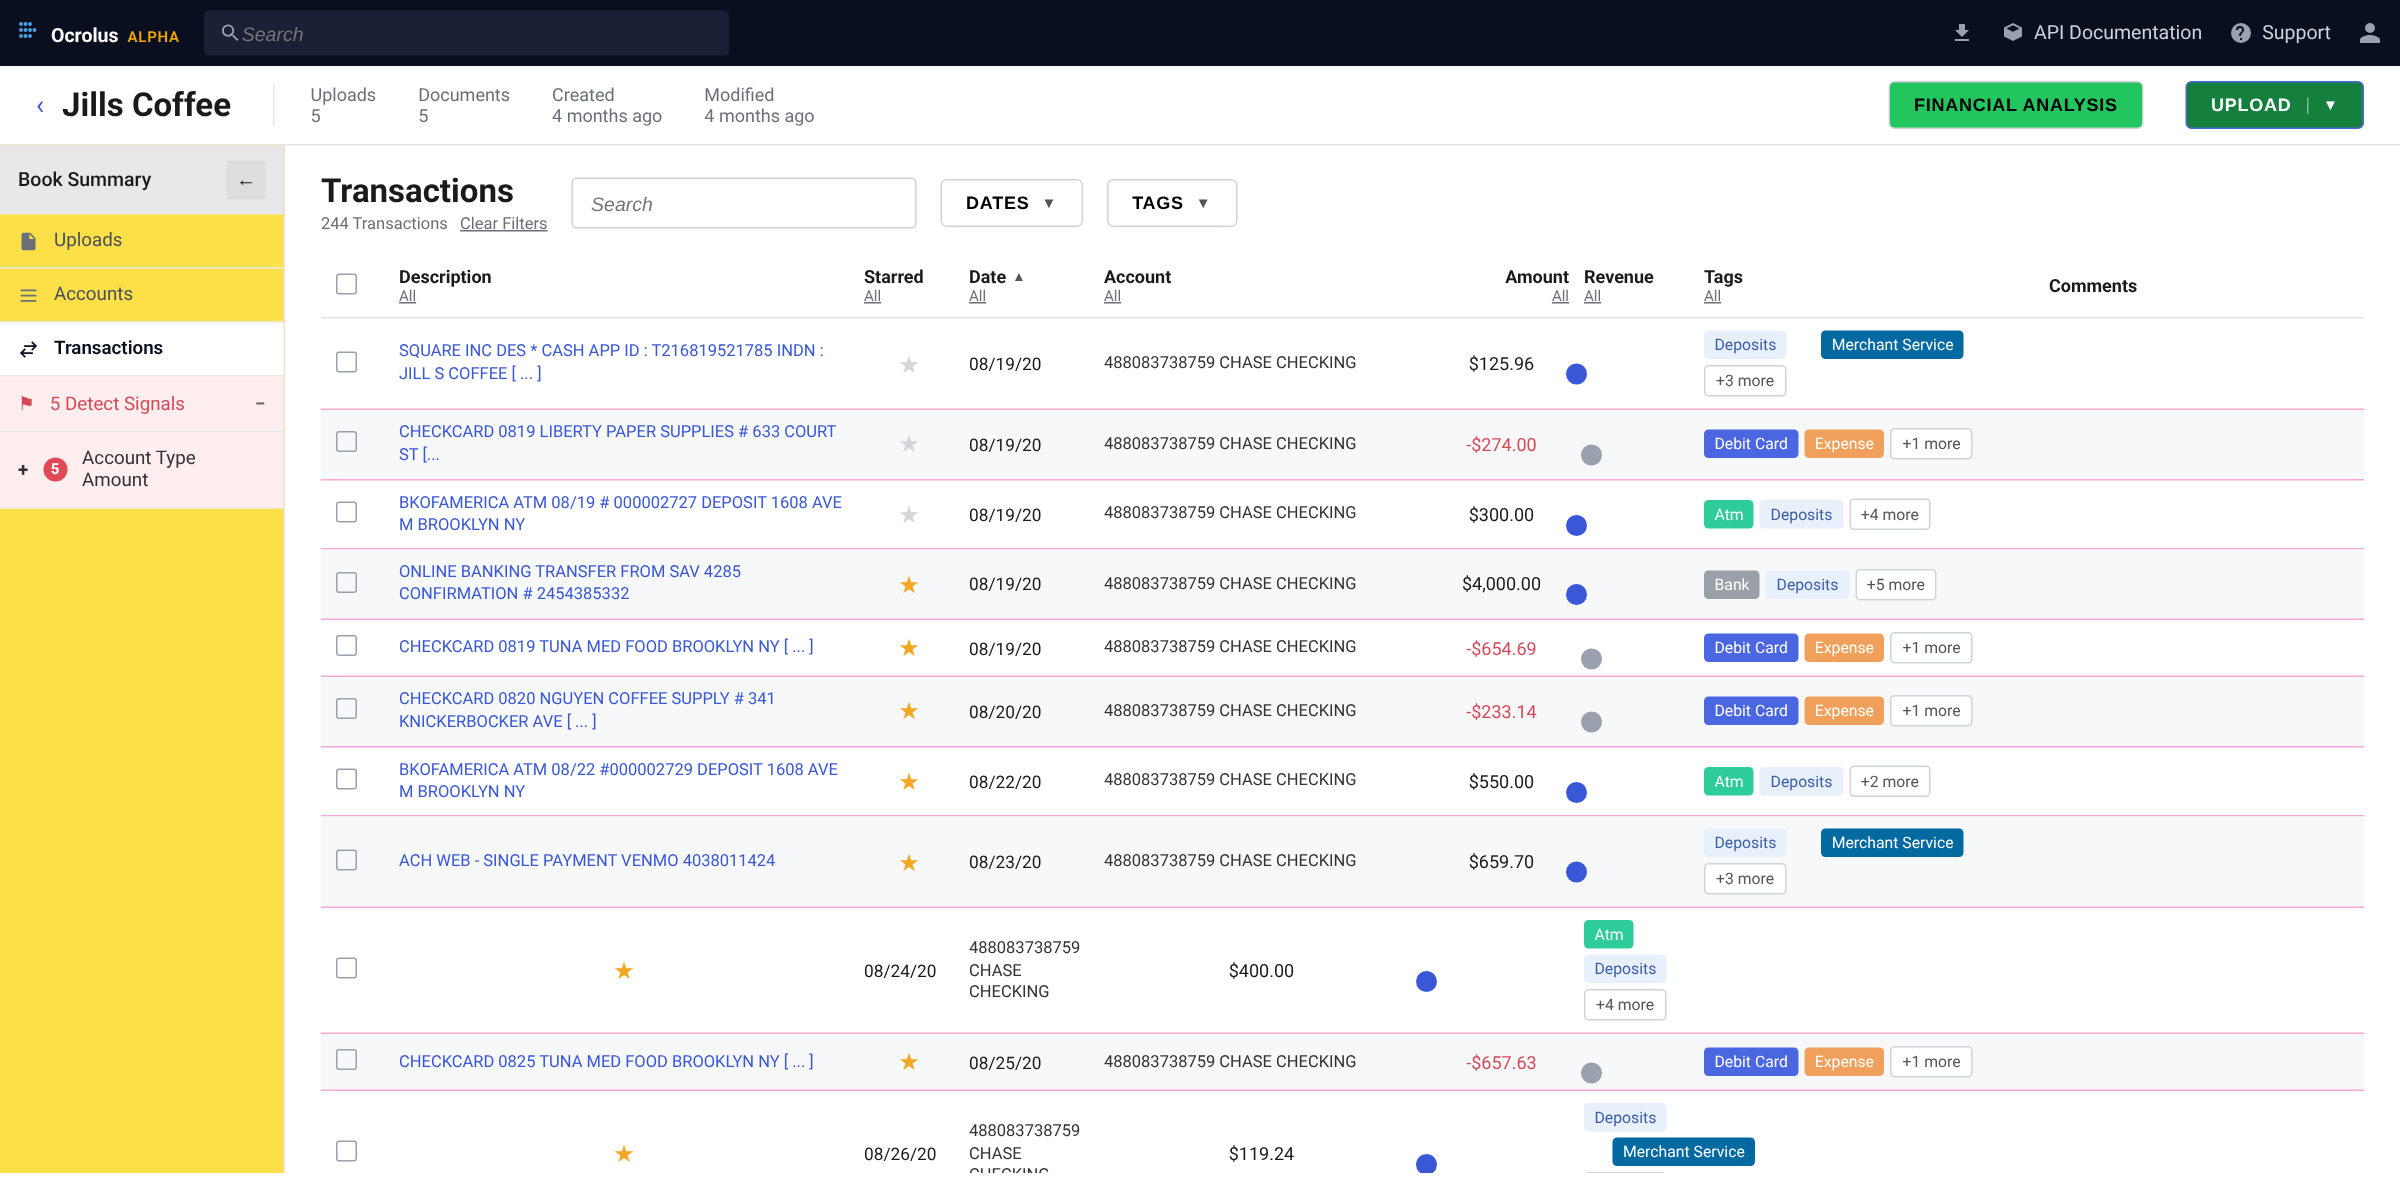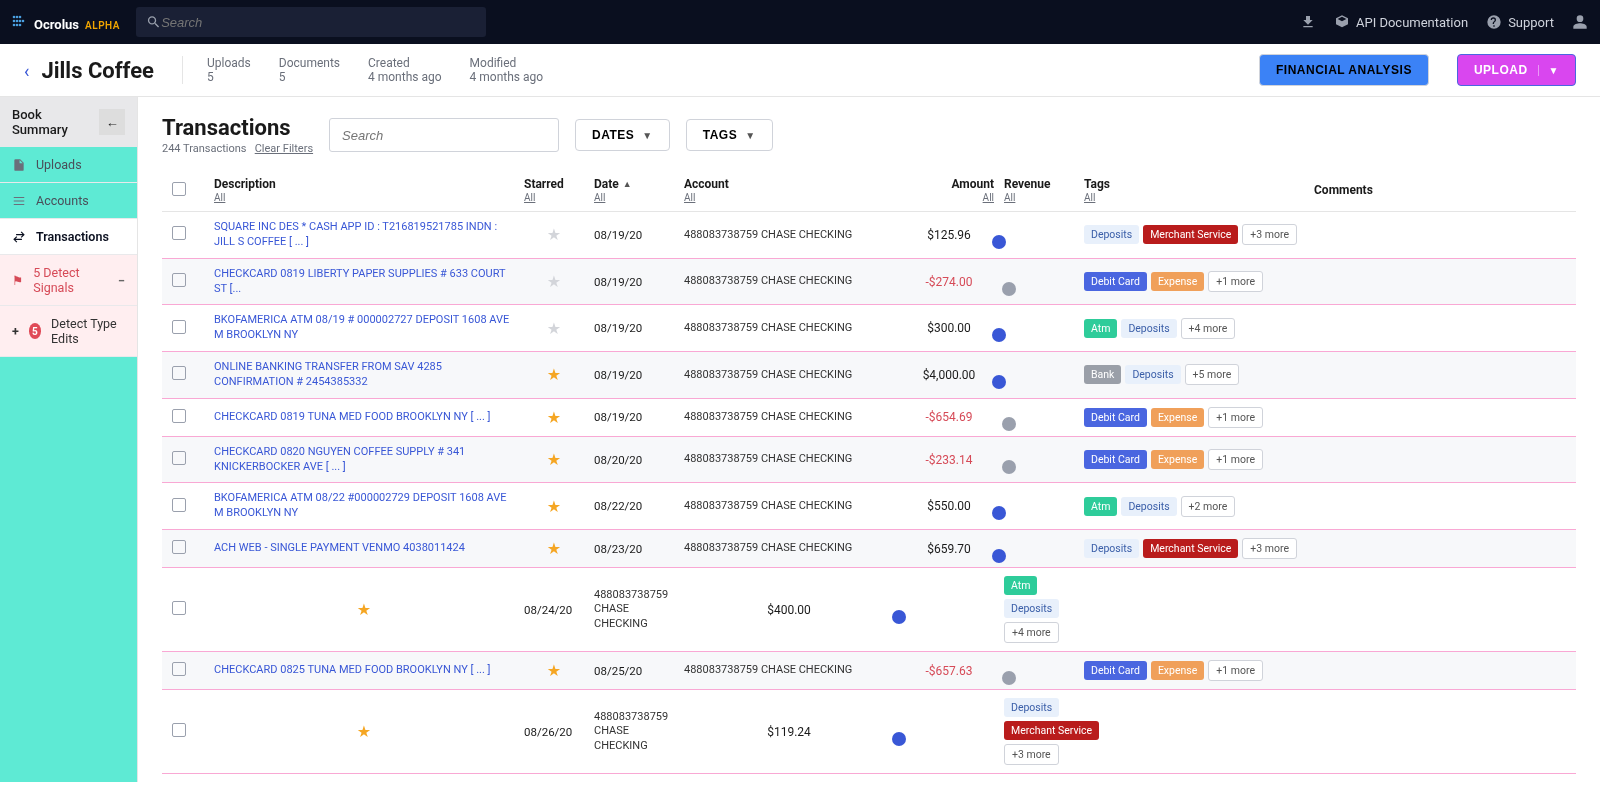--- a/index.html
+++ b/index.html
@@ -19,27 +19,27 @@
 
 
 .header { border-bottom: 1px solid #e5e5e5; padding: 10px 24px; display: flex; align-items: center; gap: 28px; }
 .back-title { display: flex; align-items: center; gap: 10px; }
 .back-chevron { color: #3957d6; font-size: 18px; cursor: pointer; padding-right: 2px; }
 .title { font-size: 22px; font-weight: 700; }
 .meta-group { display: flex; gap: 28px; border-left: 1px solid #e5e5e5; padding-left: 24px; }
 .meta-item .label { font-size: 12px; color: #6a6f7a; }
 .meta-item .value { font-size: 12px; color: #6a6f7a; }
 .header-spacer { flex: 1; }
-.btn { border: 1px solid #d0d3da; background: #3b82f6; border-radius: 4px; padding: 8px 16px; font-size: 12px; font-weight: 700; letter-spacing: 0.5px; cursor: pointer; }
-.btn-primary { background: #d946ef; border-color: #4a66e0; color: #fff; display: inline-flex; align-items: center; gap: 10px; }
+.btn { border: 1px solid #d0d3da; background: #22c55e; border-radius: 4px; padding: 8px 16px; font-size: 12px; font-weight: 700; letter-spacing: 0.5px; cursor: pointer; }
+.btn-primary { background: #15803d; border-color: #4a66e0; color: #fff; display: inline-flex; align-items: center; gap: 10px; }
 .btn-primary .caret { border-left: 1px solid rgba(255,255,255,0.45); padding-left: 10px; font-size: 10px; }
 
 
 .layout { display: flex; height: calc(785px - 44px - 56px); }
-.sidebar { width: 138px; background: #5eead4; border-right: 1px solid #e5e5e5; font-size: 12.5px; }
+.sidebar { width: 190px; background: #fde047; border-right: 1px solid #e5e5e5; font-size: 12.5px; }
 .main { flex: 1; padding: 18px 24px 0; overflow: auto; }
 
 
 .side-top { display: flex; align-items: center; justify-content: space-between; padding: 10px 12px; background: #e8e8ea; font-size: 13px; font-weight: 500; }
 .side-top .arrow { width: 26px; height: 26px; display: inline-flex; align-items: center; justify-content: center; background: #ddd; cursor: pointer; }
 .side-meta { padding: 8px 12px 12px; color: #6a6f7a; font-size: 10.5px; line-height: 1.4; border-bottom: 1px solid #e5e5e5; }
 .side-meta .row { display: flex; justify-content: space-between; }
 .side-items { display: flex; flex-direction: column; }
 .side-item { display: flex; align-items: center; gap: 10px; padding: 10px 12px; border-bottom: 1px solid #e9e9eb; cursor: pointer; color: #4a4f5a; }
 .side-item.active { background: #fff; color: #0a0f1f; font-weight: 600; }
@@ -83,21 +83,21 @@
 .toggle .knob { width: 14px; height: 14px; border-radius: 50%; position: absolute; top: 0; }
 .toggle.on { background: #a8c0ff; }
 .toggle.on .knob { right: -2px; background: #3957d6; }
 .toggle.off { background: #d3d5da; }
 .toggle.off .knob { left: -2px; background: #9aa0ad; }
 
 
 .tags { display: flex; flex-wrap: wrap; gap: 4px; align-items: center; }
 .tag { font-size: 10.5px; padding: 3px 7px; border-radius: 3px; white-space: nowrap; }
 .tag.deposits { background: #e8f0fb; color: #3a5ea8; }
-.tag.merchant { background: #b91c1c; color: #fff; }
+.tag.merchant { background: #0369a1; color: #fff; margin-left: 19px; }
 .tag.debit { background: #4a66e0; color: #fff; }
 .tag.expense { background: #f0a05a; color: #fff; }
 .tag.atm { background: #2ecc9a; color: #fff; }
 .tag.bank { background: #9a9fa8; color: #fff; }
 .tag.more { background: #fff; border: 1px solid #d0d3da; color: #555; }
 
 .col-right { text-align: right; }
 </style>
 </head>
 <body>
@@ -208,21 +208,21 @@
         <span>Transactions</span>
       </div>
       <div class="side-item detect">
         <span class="badge-flag">⚑</span>
         <span>5 Detect Signals</span>
         <span class="minus">−</span>
       </div>
       <div class="side-item edits">
         <span style="font-weight:700;">+</span>
         <span class="badge-count">5</span>
-        <span>Detect Type Edits</span>
+        <span>Account Type Amount</span>
       </div>
     </div>
   </div>
 
   <div class="main">
     <div class="tx-title-row">
       <div>
         <div class="tx-title">Transactions</div>
         <div class="tx-sub">
           <span>244 Transactions</span>&nbsp;&nbsp;

